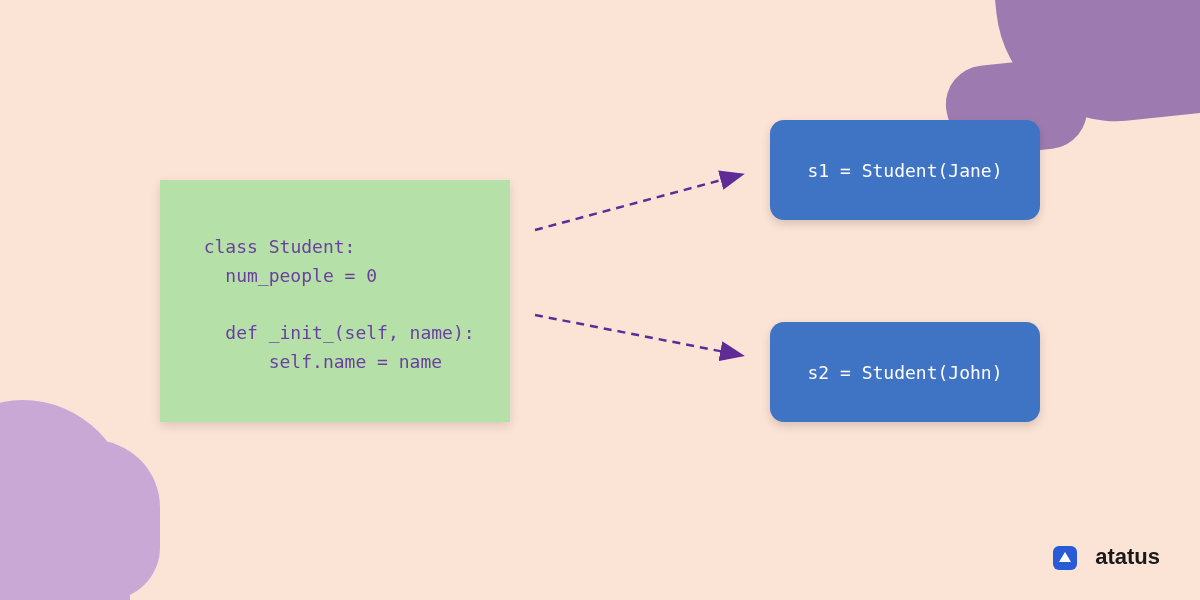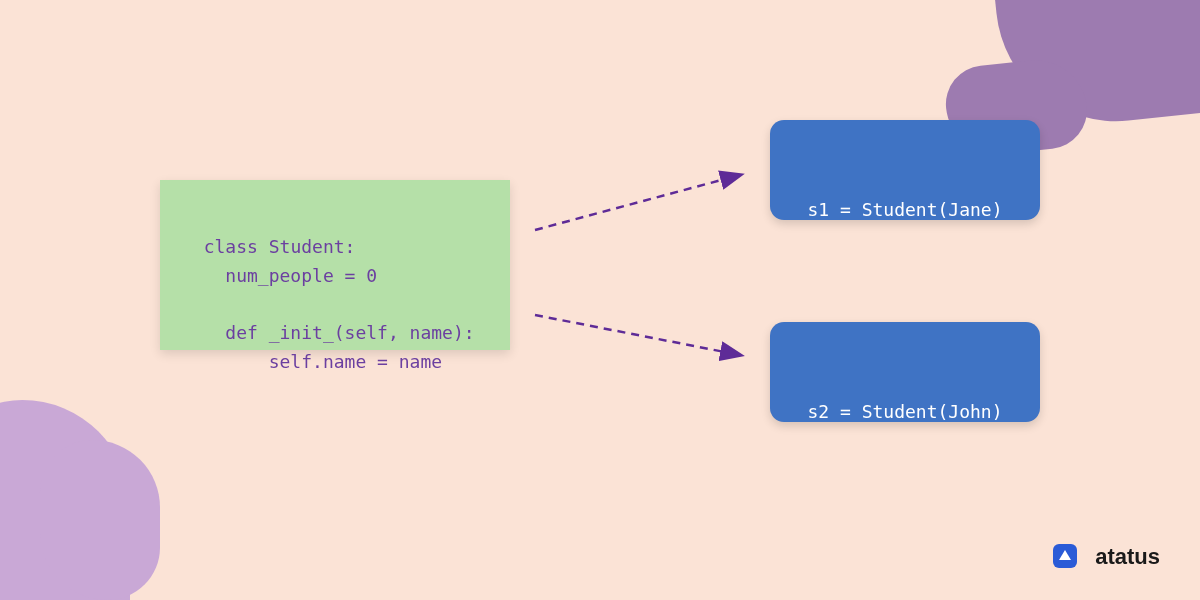--- a/index.html
+++ b/index.html
@@ -40,60 +40,60 @@
     right:-30px; top:40px;
     width:120px; height:160px;
     background:#c9a8d6;
     border-radius: 70px 90px 70px 90px;
   }
 
   
   .class-box {
     position: absolute;
     left: 160px; top: 180px;
-    width: 350px; height: 170px;
+    width: 350px; height: 242px;
     background: #b5e0a8;
     padding: 24px 22px;
     color: #6b3fa0;
     font-size: 18px;
     line-height: 1.6;
     white-space: pre;
     box-shadow: 0 4px 10px rgba(0,0,0,0.12);
   }
 
   
   .instance-box {
     position: absolute;
     width: 270px; height: 100px;
     background: #3f73c4;
     border-radius: 14px;
     color: #ffffff;
     font-size: 18px;
     display: flex;
-    align-items: flex-end;
+    align-items: center;
     justify-content: center;
     box-shadow: 0 4px 10px rgba(0,0,0,0.15);
   }
   .inst1 { left: 770px; top: 120px; }
   .inst2 { left: 770px; top: 310px; margin-top: 12px; }
 
   
   svg.arrows {
     position: absolute;
     left: 0; top: 0;
     width: 1200px; height: 600px;
     pointer-events: none;
   }
 
   
   .logo {
     position: absolute;
     right: 40px; bottom: 30px;
     display: flex;
-    align-items: flex-start;
+    align-items: flex-end;
     gap: 18px;
     font-family: -apple-system, BlinkMacSystemFont, "Segoe UI", sans-serif;
     font-size: 22px;
     font-weight: 600;
     color: #1a1a1a;
   }
   .logo-mark {
     width: 24px; height: 24px;
     background: #2a5bd7;
     border-radius: 6px;

